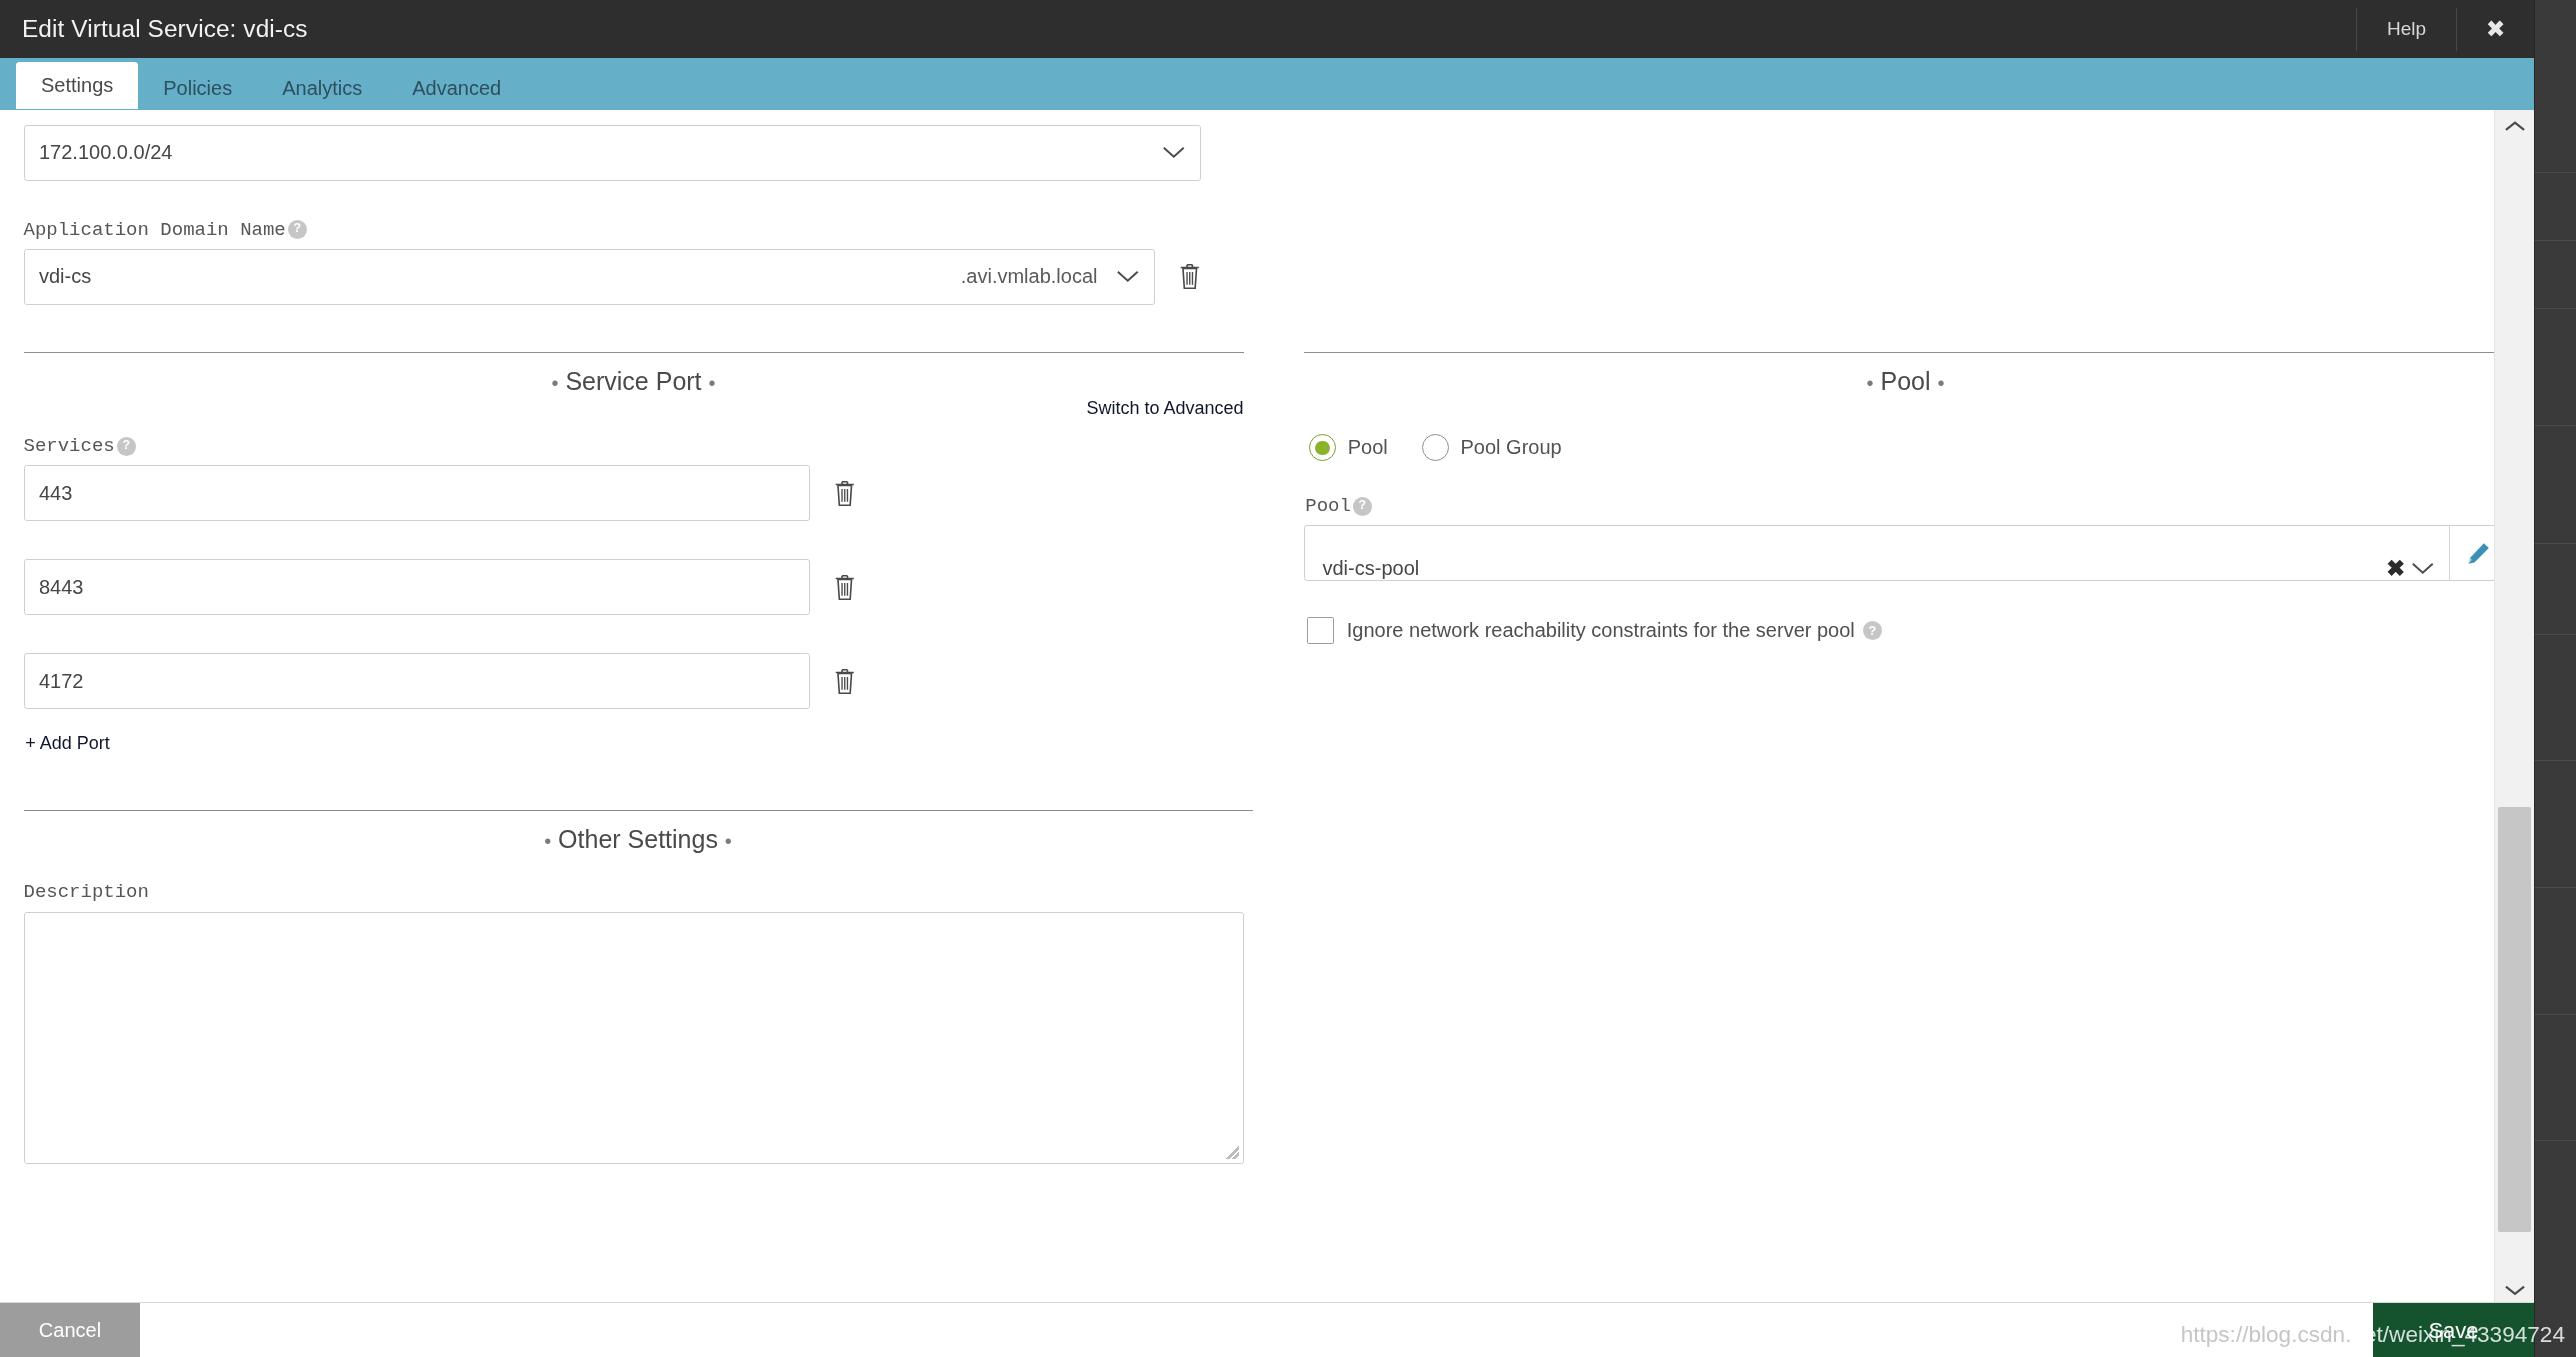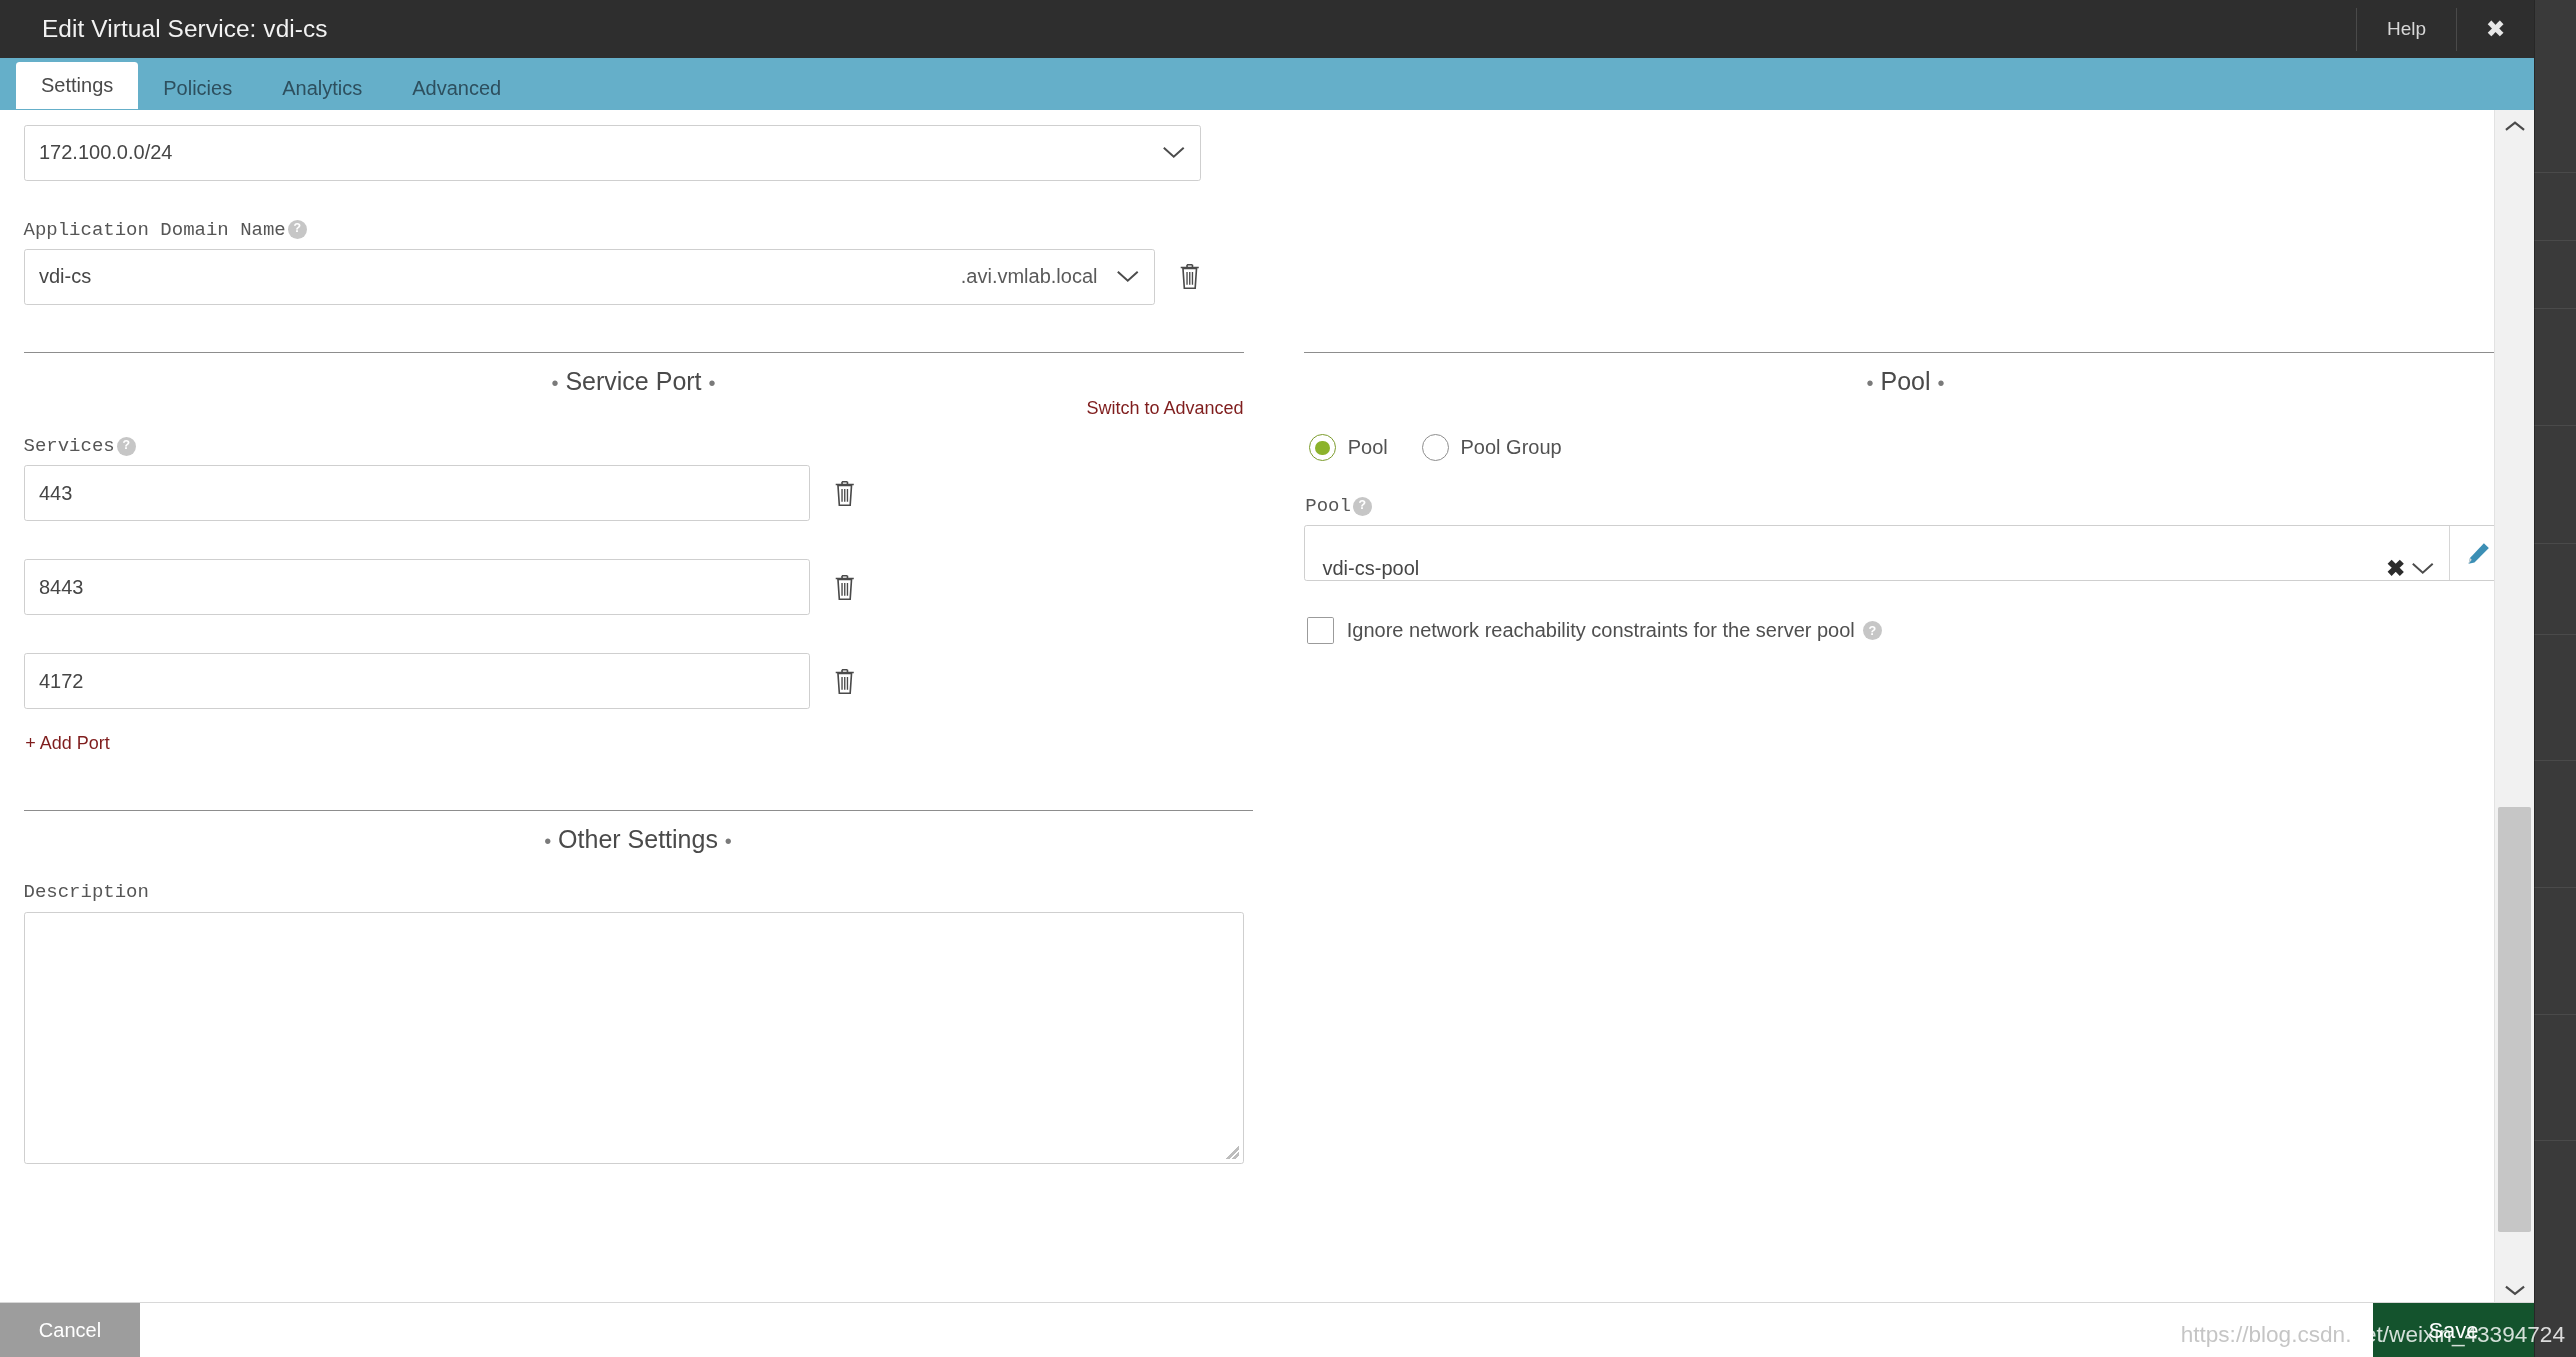--- a/index.html
+++ b/index.html
@@ -32,21 +32,20 @@
   }
 
   
   #titlebar {
     position: relative;
     height: 58px;
     background: #2e2e2e;
     color: #ffffff;
     display: flex;
     align-items: center;
-    padding-left: 20px;
   }
   #titlebar .title {
     font-size: 24.4px;
     font-weight: 400;
     padding-left: 22px;
     letter-spacing: 0.1px;
     color: #f2f2f2;
   }
   #titlebar .spacer { flex: 1 1 auto; }
   .tb-btn {
@@ -165,21 +164,21 @@
   .section-title {
     text-align: center;
     font-size: 25px;
     color: #4a4a4a;
     padding: 14.5px 0 7.2px;
     font-weight: 400;
   }
   .section-title .dot { color: #7a7a7a; font-size: 20px; }
 
   .link {
-    color: #7f1d1d;
+    color: #0f172a;
     font-size: 18px;
     cursor: pointer;
   }
 
   .switch-adv {
     text-align: right;
     margin-top: -5.4px;
     margin-bottom: 5.4px;
   }
 

